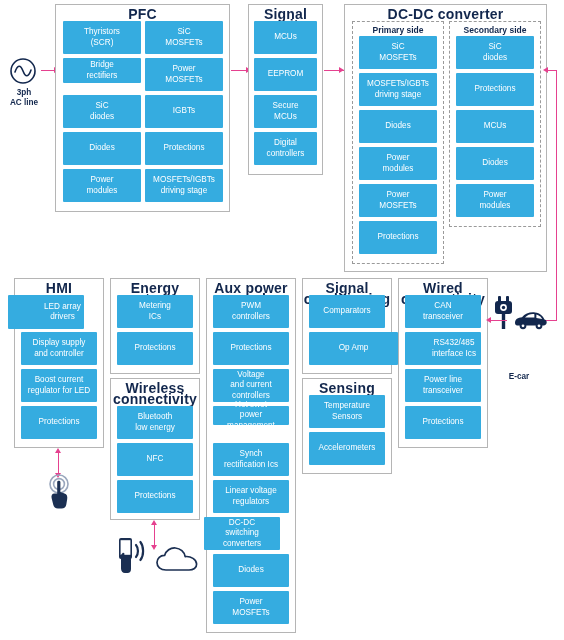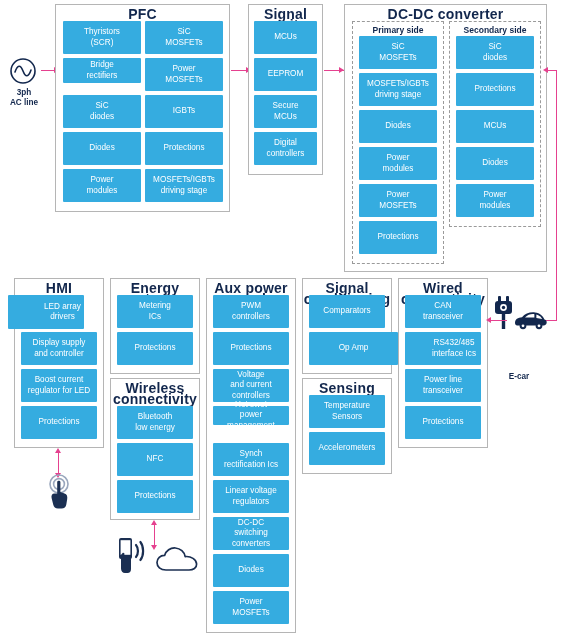--- a/index.html
+++ b/index.html
@@ -224,21 +224,21 @@
 
   <div class="group" style="left:206px;top:278px;width:90px;height:355px;">
     <span class="gtitle">Aux power supply</span>
   </div>
   <div class="blk" style="left:213px;top:295px;width:76px;height:33px;">PWM<br>controllers</div>
   <div class="blk" style="left:213px;top:332px;width:76px;height:33px;">Protections</div>
   <div class="blk" style="left:213px;top:369px;width:76px;height:33px;">Voltage<br>and current<br>controllers</div>
   <div class="blk" style="left:213px;top:406px;width:76px;height:19px;">Hot swot<br>power<br>management</div>
   <div class="blk" style="left:213px;top:443px;width:76px;height:33px;">Synch<br>rectification Ics</div>
   <div class="blk" style="left:213px;top:480px;width:76px;height:33px;">Linear voltage<br>regulators</div>
-  <div class="blk" style="left:213px;top:517px;width:76px;height:33px;">DC-DC<br>switching<br>converters</div>
+  <div class="blk" style="left:204px;top:517px;width:76px;height:33px;">DC-DC<br>switching<br>converters</div>
   <div class="blk" style="left:213px;top:554px;width:76px;height:33px;">Diodes</div>
   <div class="blk" style="left:213px;top:591px;width:76px;height:33px;">Power<br>MOSFETs</div>
 
   <div class="group" style="left:302px;top:278px;width:90px;height:96px;">
     <span class="gtitle">Signal conditioning</span>
   </div>
   <div class="blk" style="left:309px;top:295px;width:76px;height:33px;">Comparators</div>
   <div class="blk" style="left:309px;top:332px;width:89px;height:33px;">Op Amp</div>
 
   <div class="group" style="left:302px;top:378px;width:90px;height:96px;">

